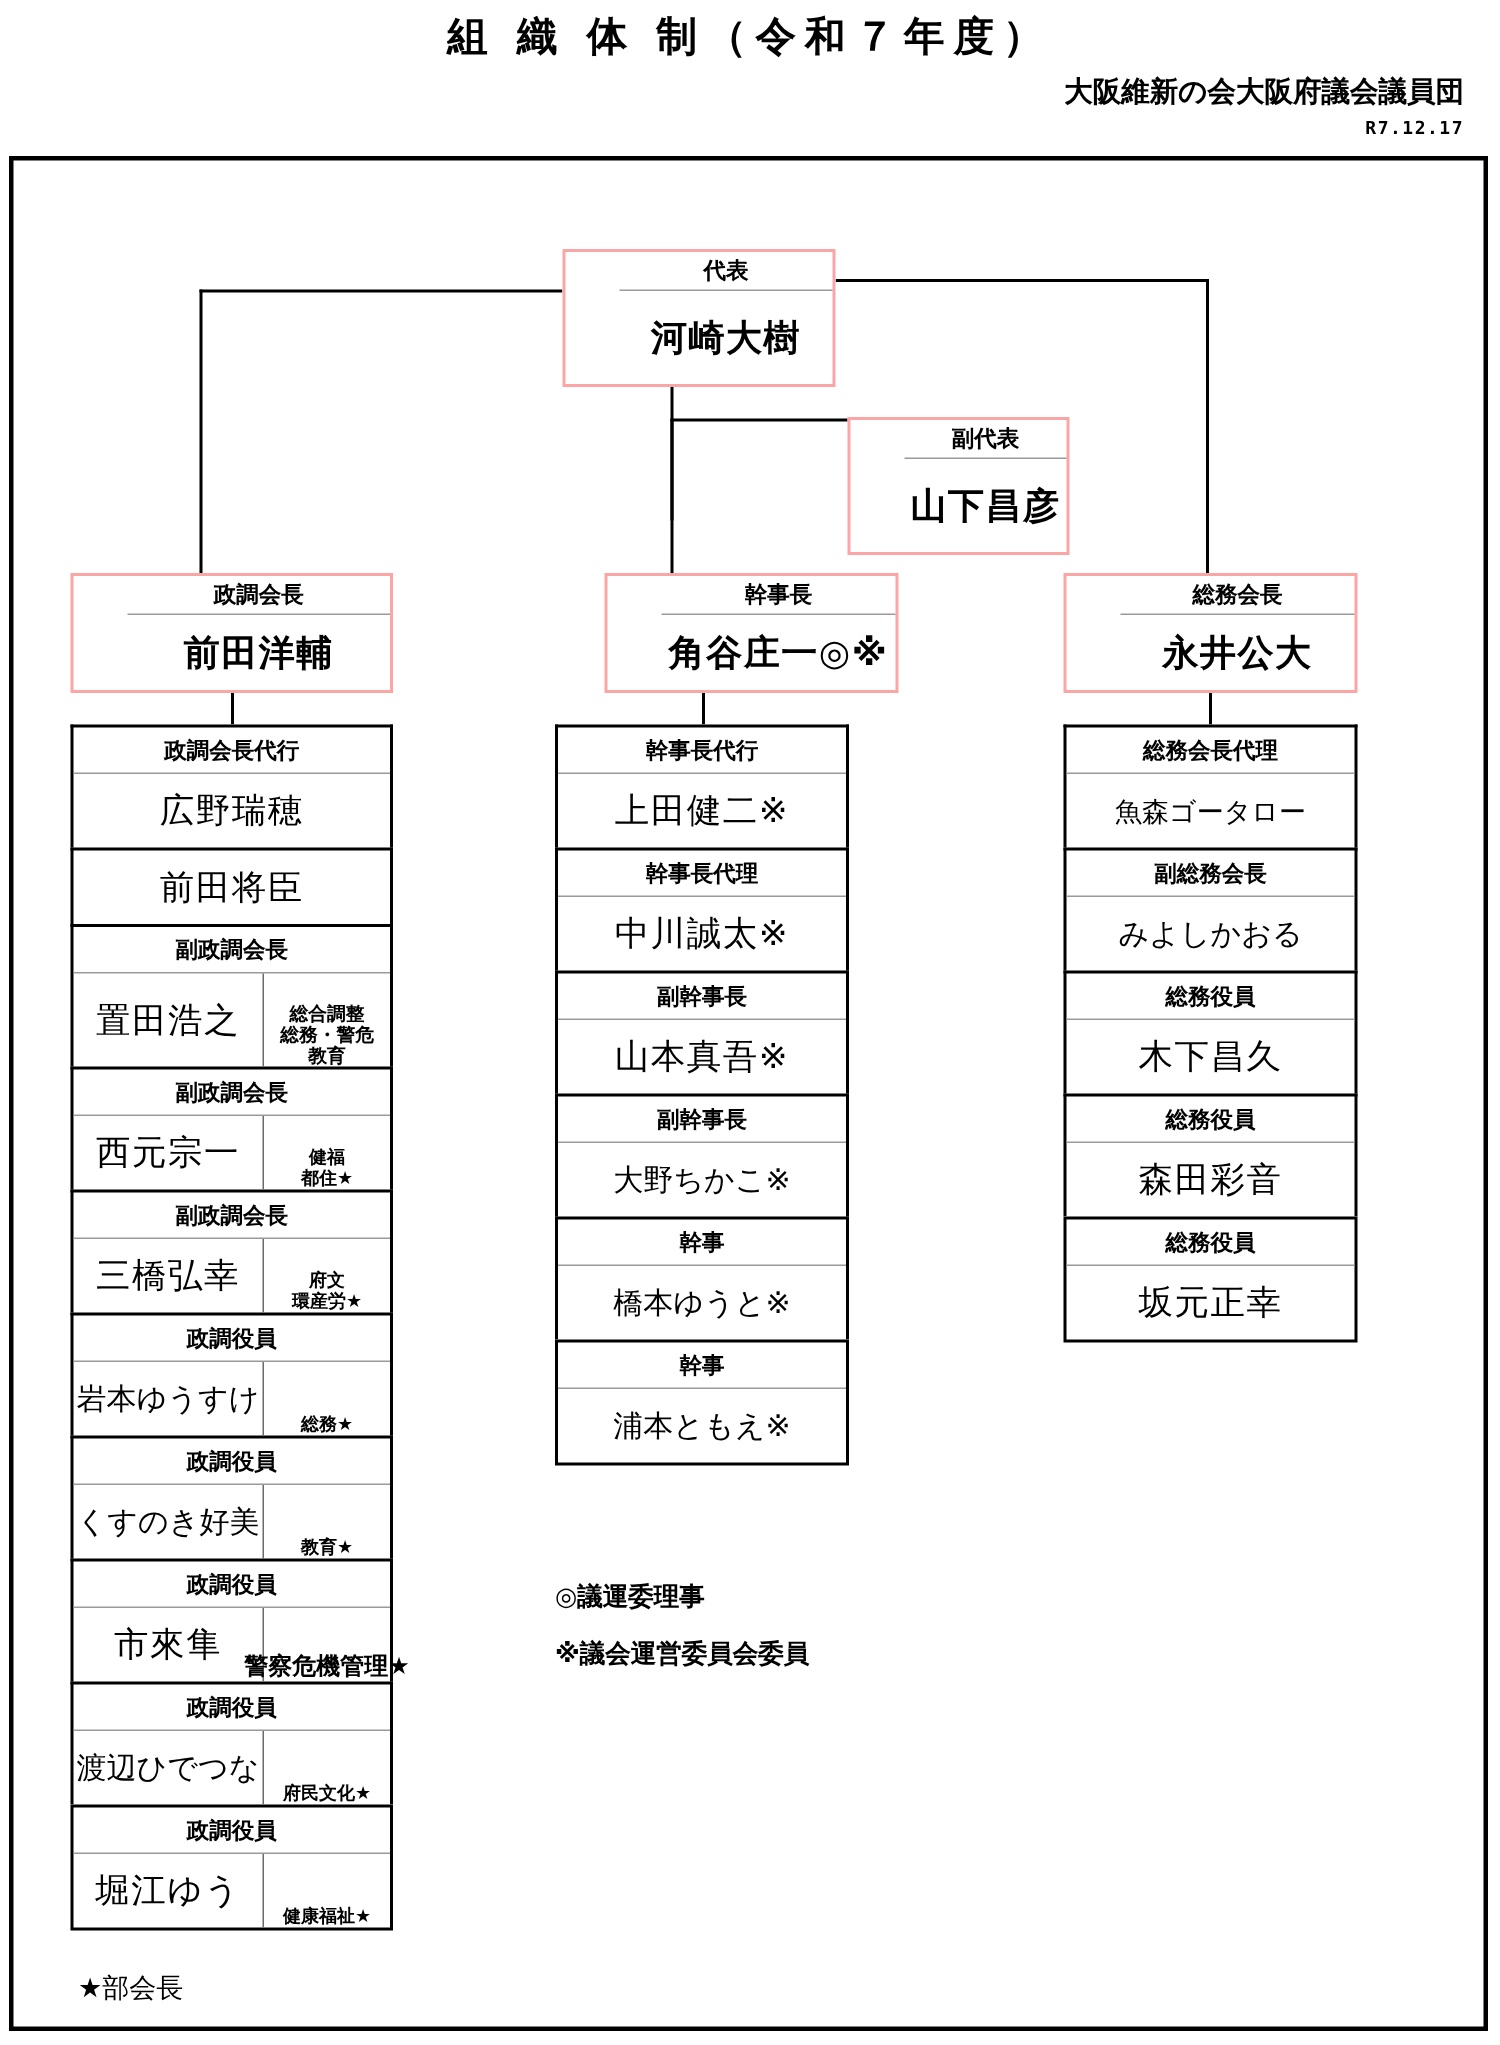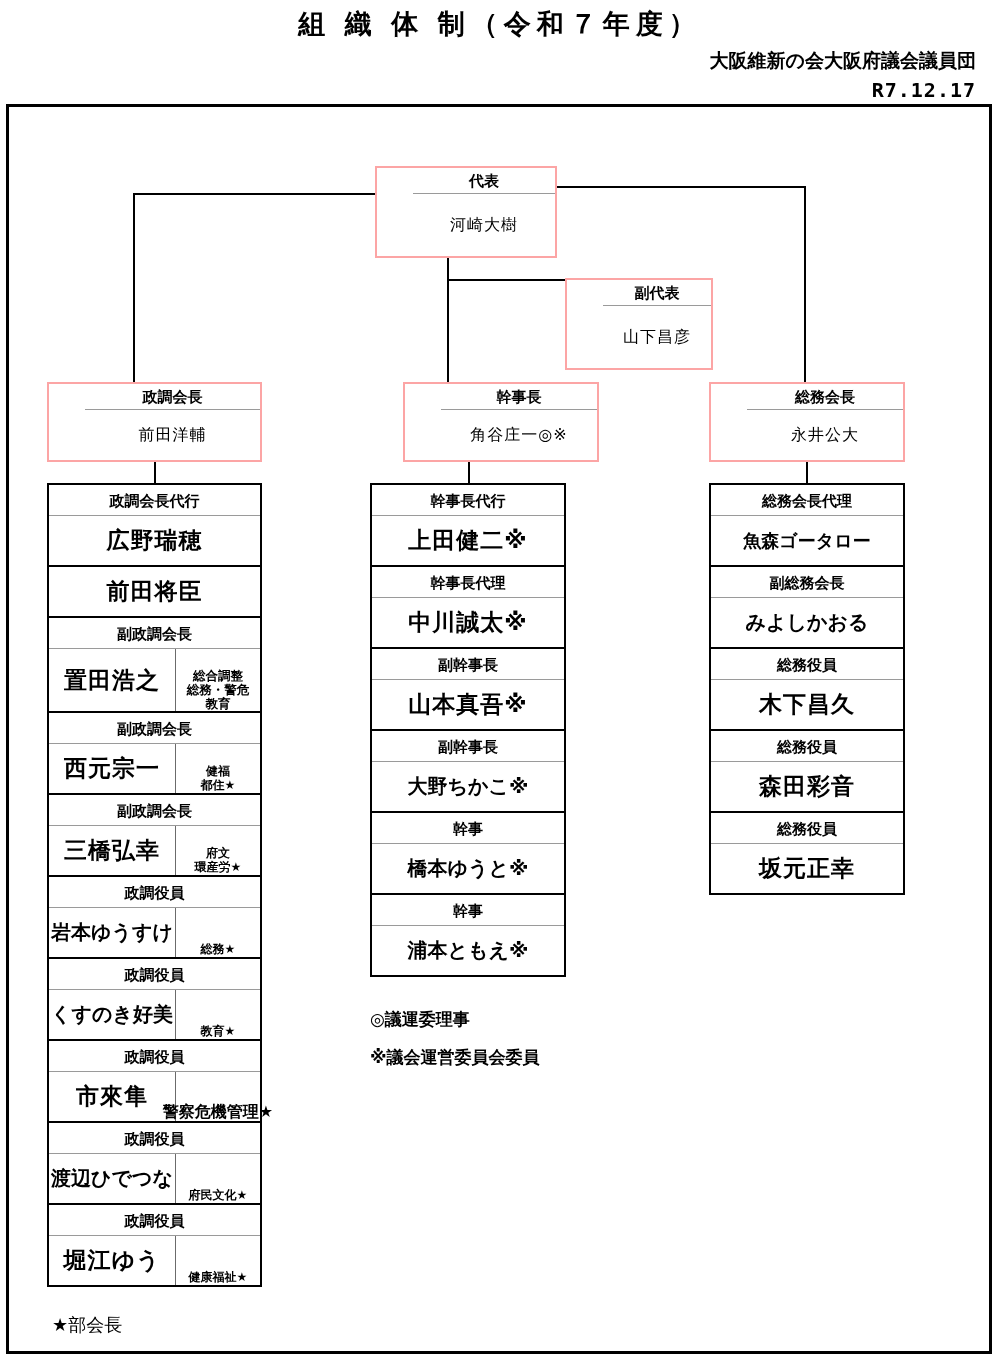--- a/index.html
+++ b/index.html
@@ -14,21 +14,21 @@
   #doc-title{
     top:6px;left:0;width:1000px;text-align:center;
     font-size:27px;font-weight:bold;letter-spacing:6px;
   }
   #org-name{
     top:48px;left:0;width:976px;text-align:right;
     font-size:19px;font-weight:bold;letter-spacing:0px;
   }
   #doc-date{
     top:78px;left:0;width:976px;text-align:right;
-    font-size:20px;font-weight:bold;letter-spacing:1px;
+    font-size:12px;font-weight:bold;letter-spacing:1px;
     font-family:"DejaVu Sans Mono","Liberation Mono",monospace;
   }
 
   
   #chart-frame{
     top:104px;left:6px;width:986px;height:1250px;
     border:3px solid #000;box-sizing:border-box;
   }
 
   
@@ -38,61 +38,61 @@
   }
   .node .title{
     box-sizing:border-box;
     border-bottom:1px solid #9a9a9a;
     text-align:center;font-size:15px;font-weight:bold;
     line-height:1.0;padding:5px 0 5px;
     white-space:nowrap;
   }
   .node .name{
     flex:1;display:flex;align-items:center;justify-content:center;
-    font-size:16px;font-weight:normal;white-space:nowrap;letter-spacing:1px;
+    font-size:24px;font-weight:bold;white-space:nowrap;letter-spacing:1px;
   }
 
   
   .stack{box-sizing:border-box;z-index:3;}
   .row{
     box-sizing:border-box;border:2px solid #000;border-bottom:none;
     background:#fff;display:flex;flex-direction:column;
   }
   .row:last-child{border-bottom:2px solid #000;}
   .row .title{
     box-sizing:border-box;height:31px;line-height:31px;
     border-bottom:1px solid #9a9a9a;
     text-align:center;font-size:15px;font-weight:bold;white-space:nowrap;
   }
   .row .body{
     height:49px;display:flex;flex-direction:row;align-items:stretch;
   }
   .row .name{
     flex:1;display:flex;align-items:center;justify-content:center;
-    font-size:23px;font-weight:bold;white-space:nowrap;letter-spacing:1px;
+    font-size:23px;font-weight:normal;white-space:nowrap;letter-spacing:1px;
   }
   .row .name.sm{font-size:20px;letter-spacing:0px;}
   .row .name.xs{font-size:18px;letter-spacing:0px;}
   .row .tag{
     width:84px;border-left:1px solid #6b6b6b;
     display:flex;flex-direction:column;align-items:center;justify-content:flex-end;
     font-size:14px;font-weight:bold;line-height:1.15;white-space:nowrap;
   }
   .row .tag.t3{font-size:12.5px;line-height:1.12;}
   .row .tag.t1{font-size:12px;}
   .row .tag.tiny{font-size:16px;}
   .row.tall .body{height:62px;}
 
   
   .ln{position:absolute;background:#000;z-index:1;}
   .lnh{height:2px;}
   .lnv{width:2px;}
 
   
-  .legend{font-size:17px;font-weight:bold;white-space:nowrap;}
+  .legend{font-size:17px;font-weight:bold;white-space:nowrap;margin-top:45px;}
   #legend-maru{top:1008px;left:370px;}
   #legend-kome{top:1046px;left:370px;}
   #legend-star{top:1313px;left:52px;font-size:18px;font-weight:normal;}
 </style>
 </head>
 <body>
 
 <div class="abs" id="doc-title">組 織 体 制（令和７年度）</div>
 <div class="abs" id="org-name">大阪維新の会大阪府議会議員団</div>
 <div class="abs" id="doc-date">R7.12.17</div>

